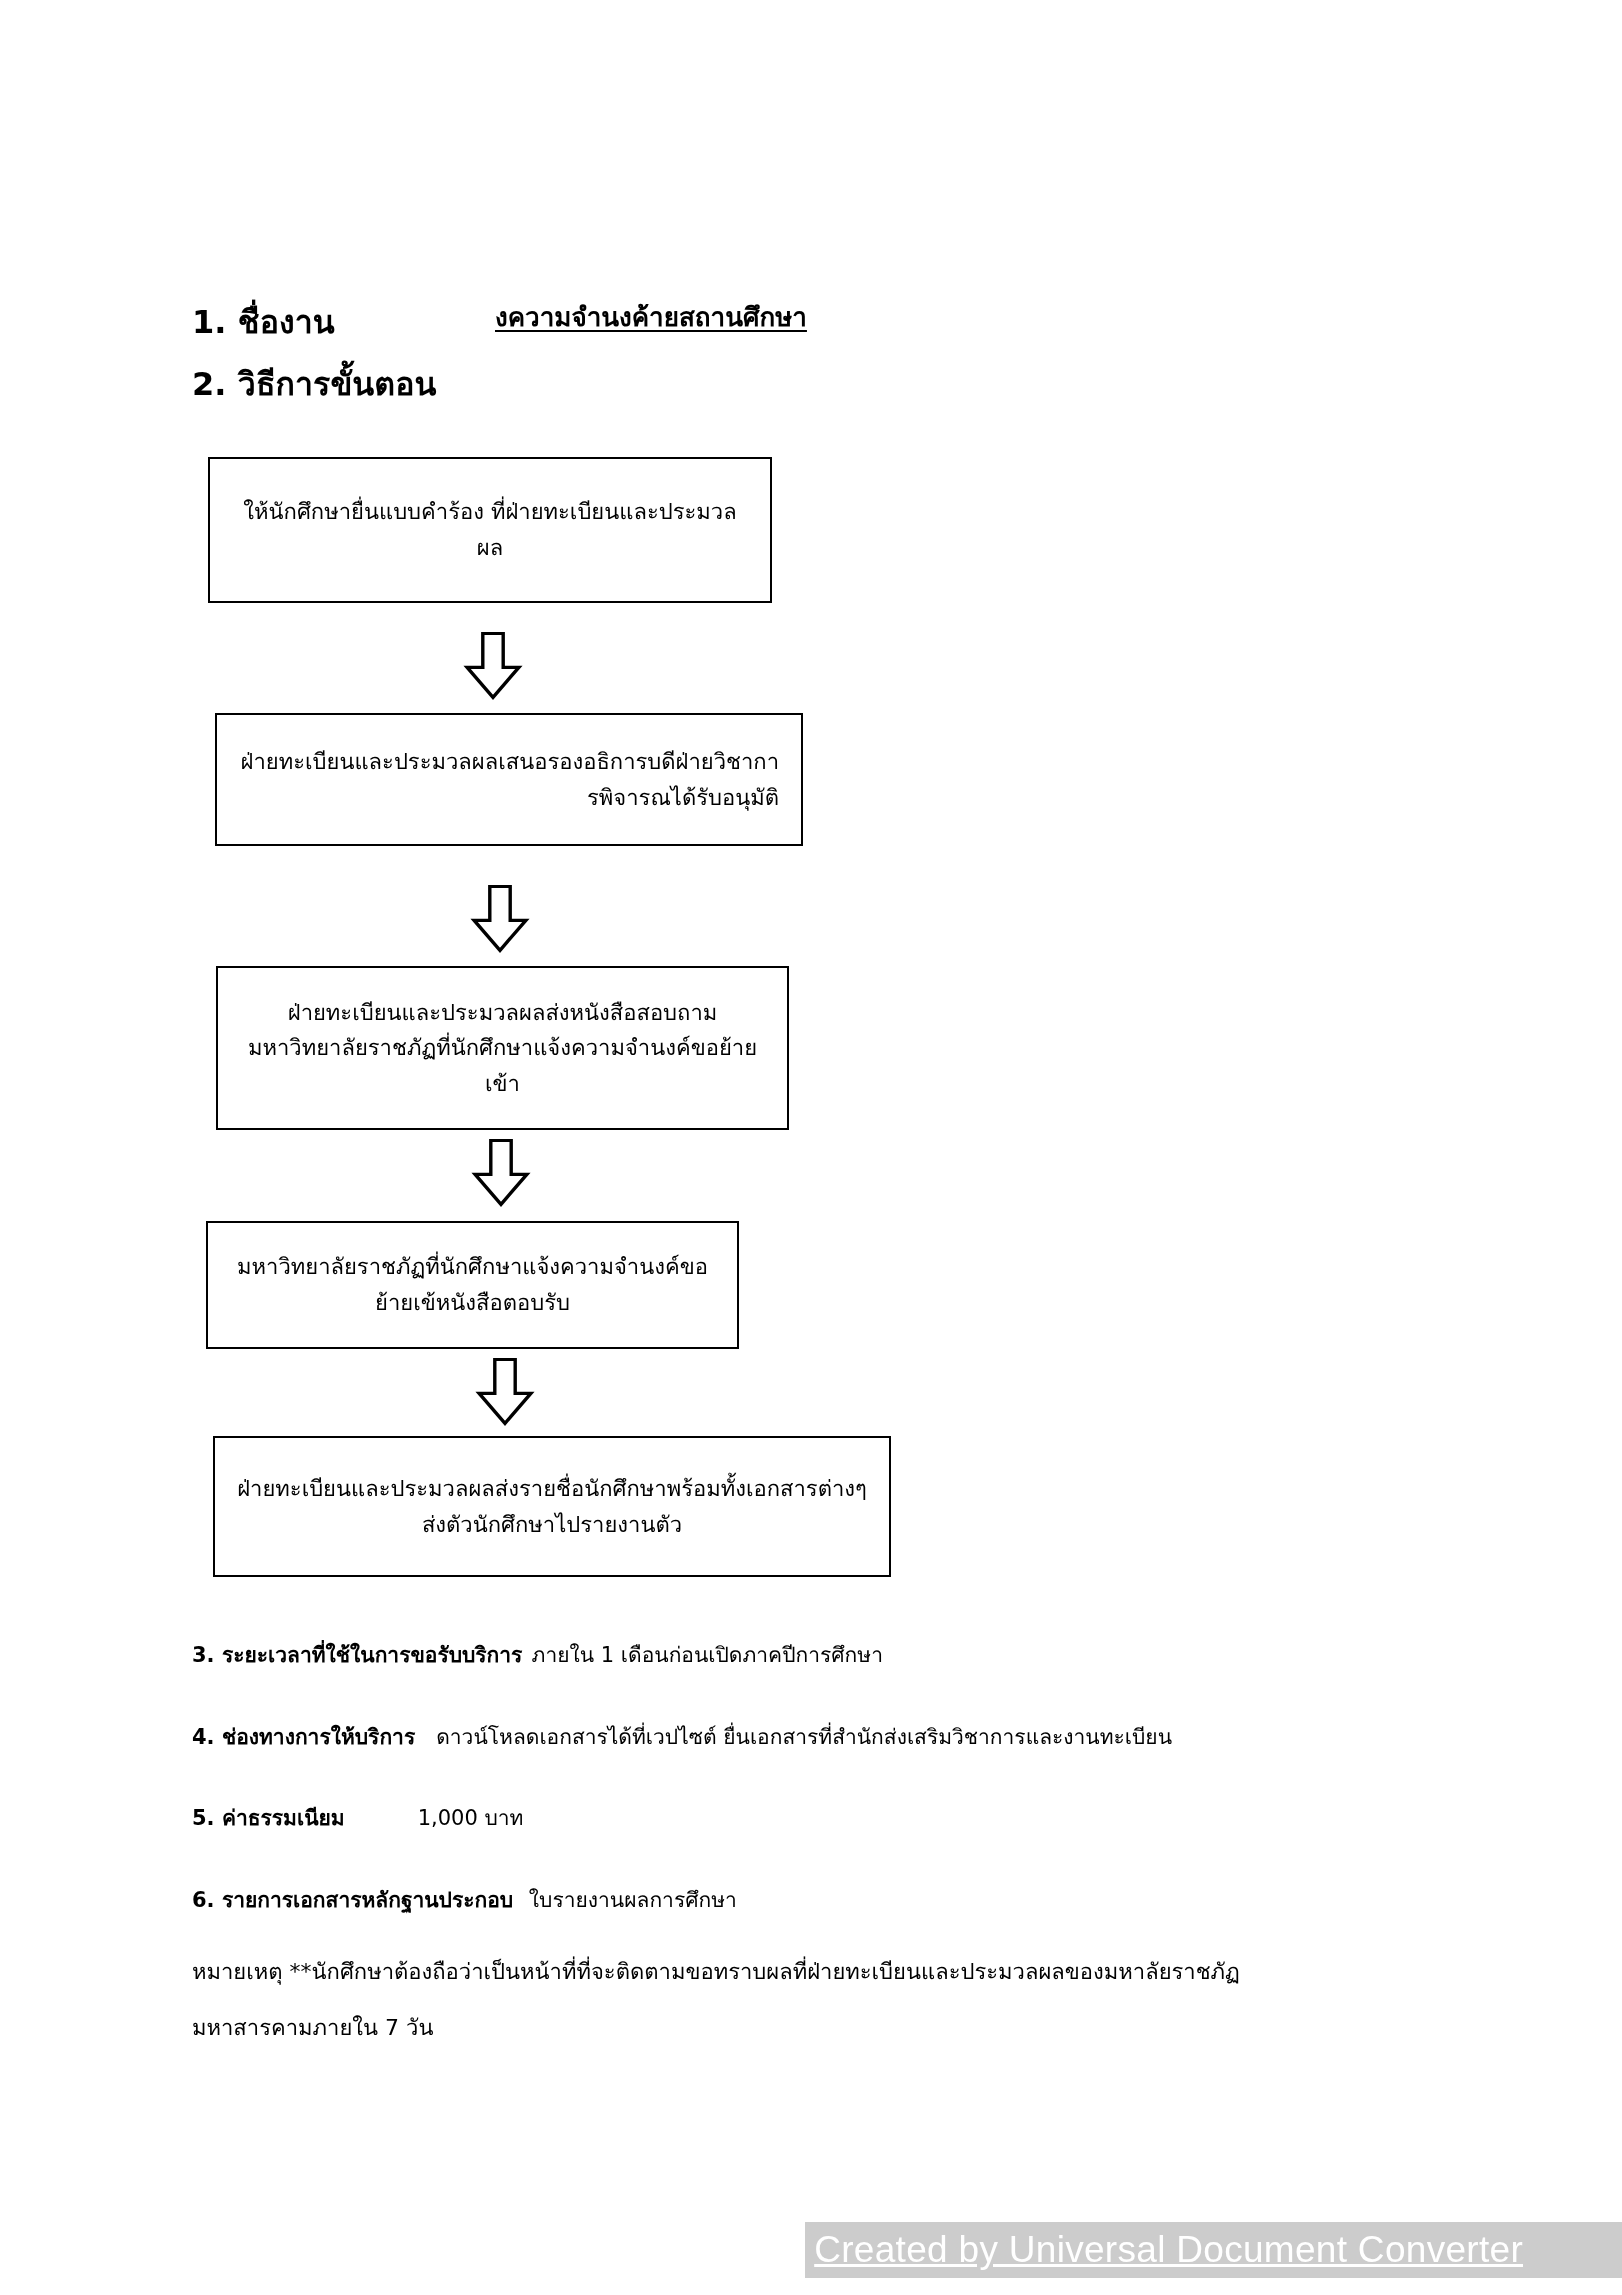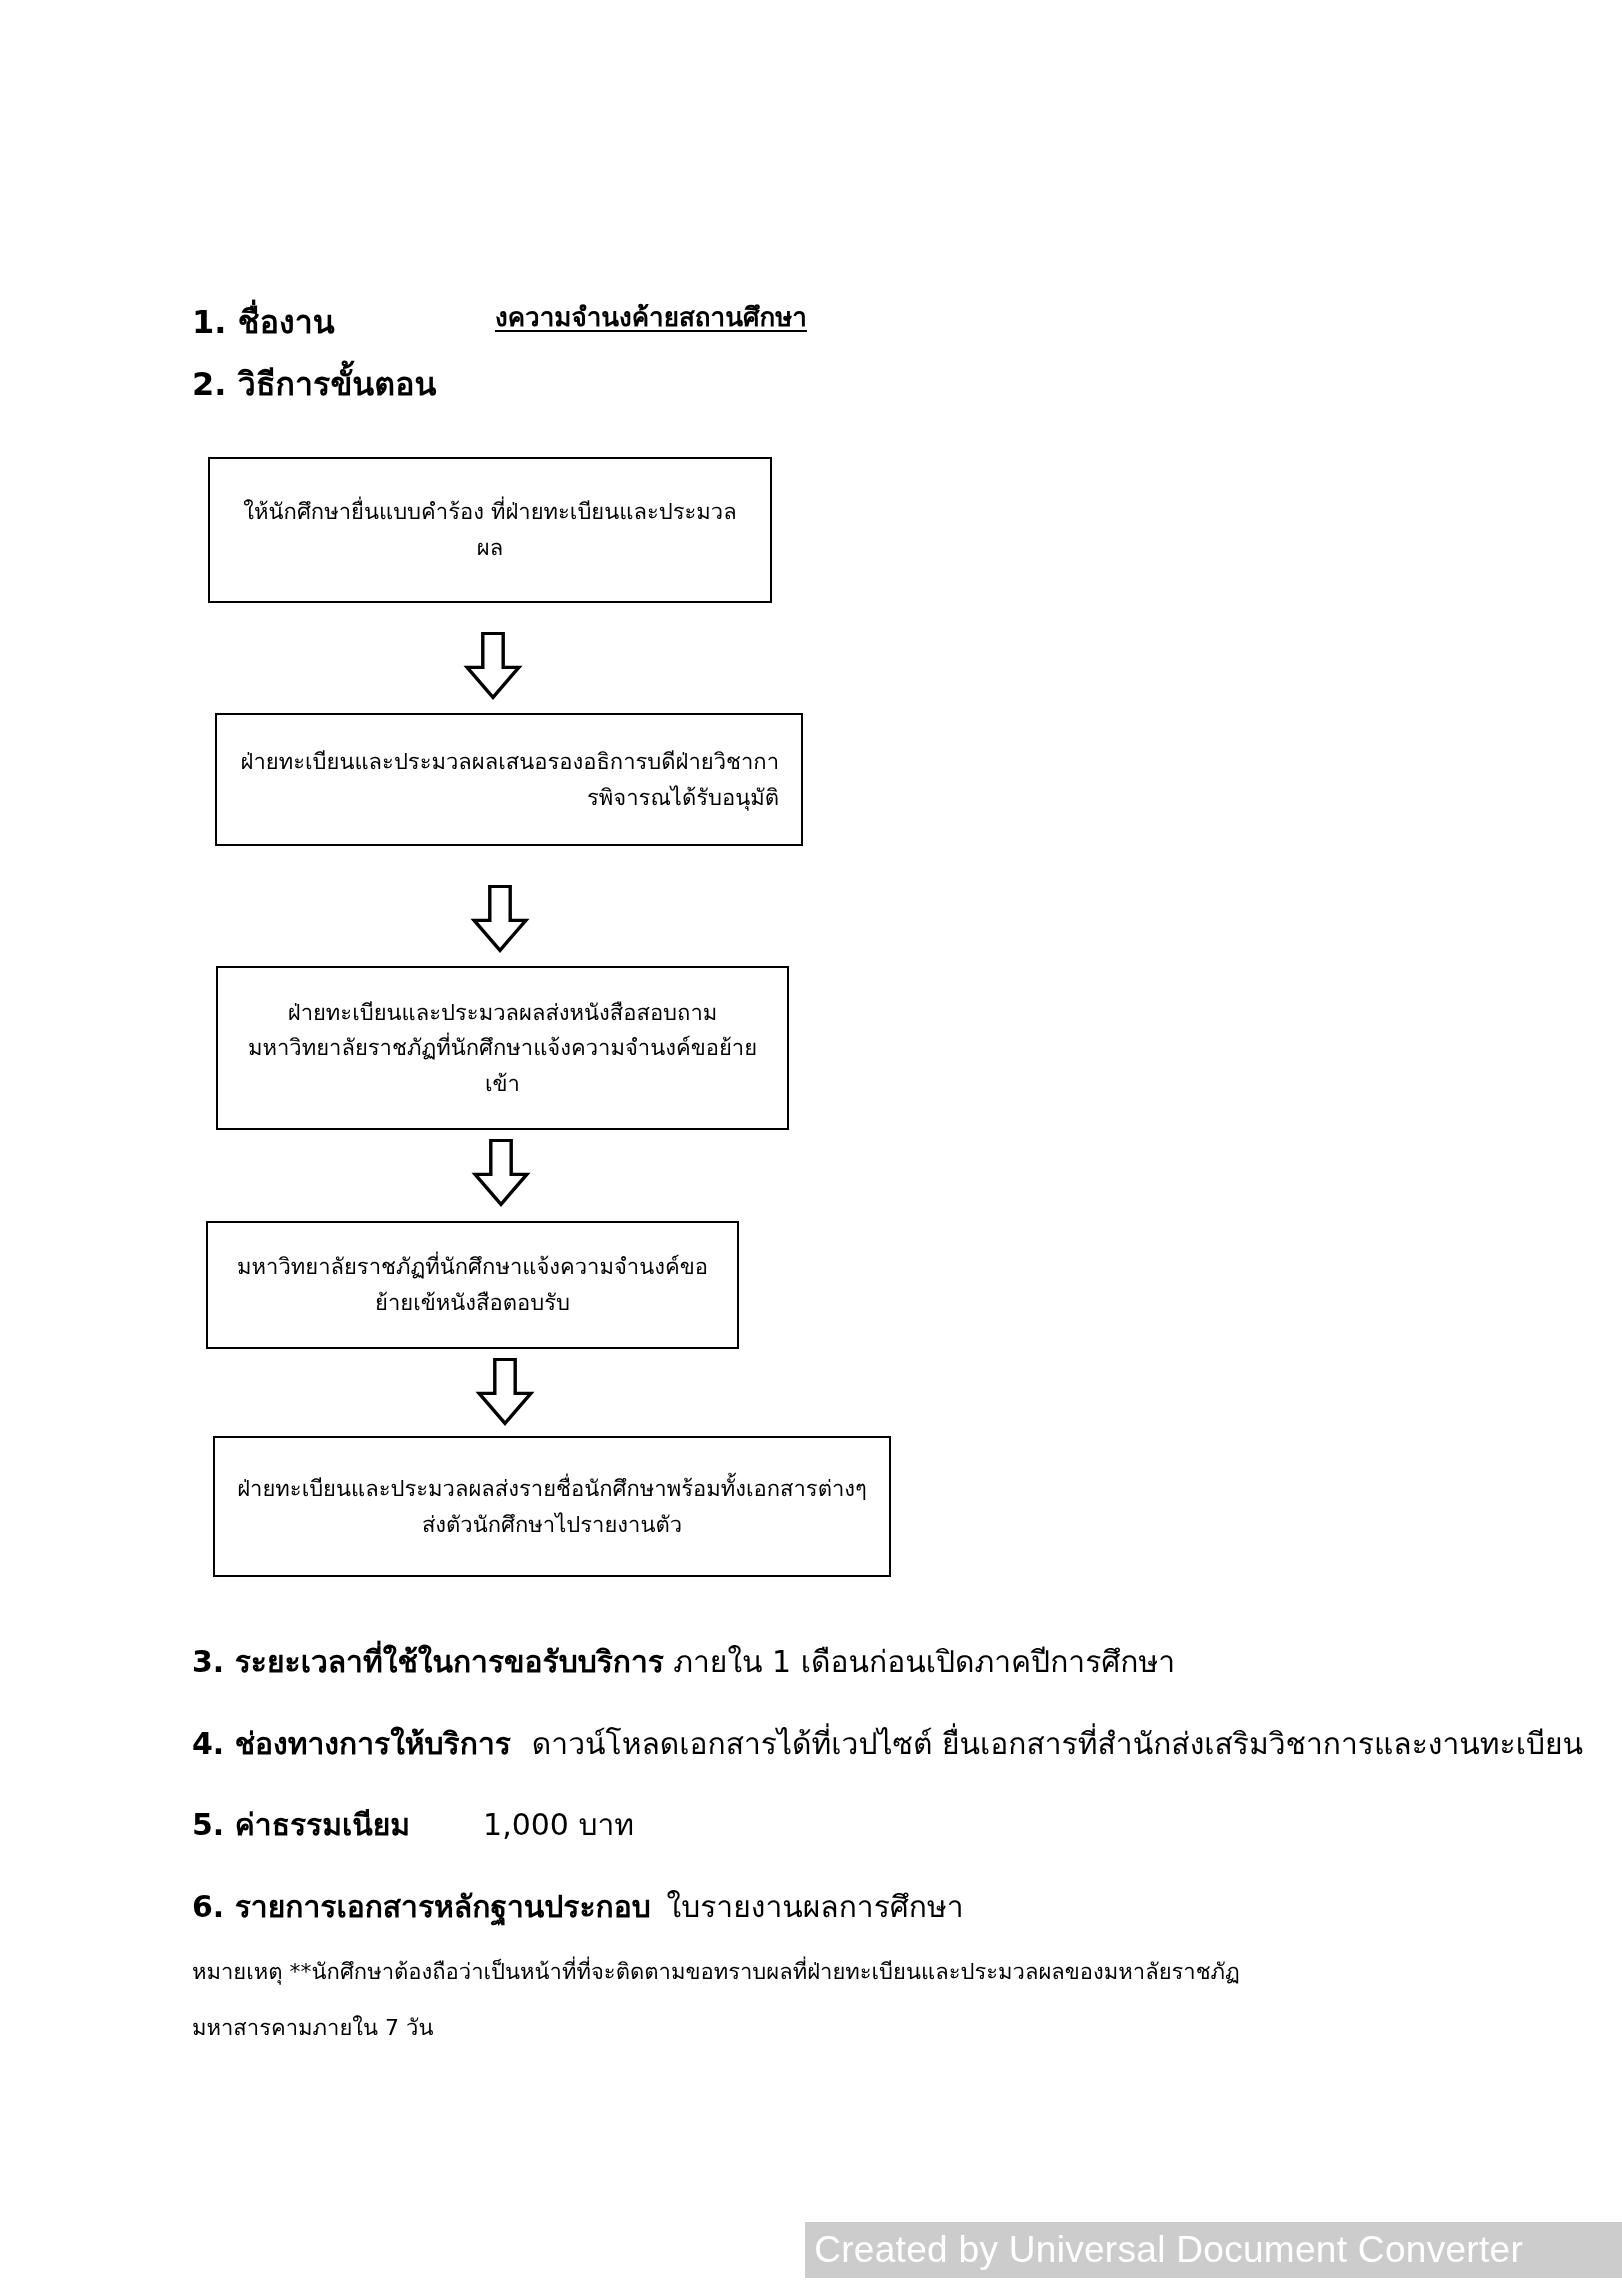--- a/index.html
+++ b/index.html
@@ -84,21 +84,21 @@
 
   #arrow1 { left: 459px; top: 632px; }
   #arrow2 { left: 466px; top: 885px; }
   #arrow3 { left: 467px; top: 1139px; }
   #arrow4 { left: 471px; top: 1358px; }
 
   
   .item {
     position: absolute;
     left: 192px;
-    font-size: 30px;
+    font-size: 21px;
     white-space: nowrap;
   }
   .item .lbl { font-weight: bold; }
   .item .val { font-weight: normal; }
   #item3 { top: 1638px; }
   #item4 { top: 1720px; }
   #item5 { top: 1801px; }
   #item6 { top: 1883px; }
 
   .item5-gap { display: inline-block; width: 73px; }
@@ -130,20 +130,21 @@
     overflow: hidden;
   }
   #watermark .wm-text {
     color: #ffffff;
     font-family: "Liberation Sans", sans-serif;
     font-size: 37px;
     font-weight: normal;
     letter-spacing: 0.3px;
     padding-left: 9.2px;
     white-space: nowrap;
+    text-decoration: underline;
   }
 </style>
 </head>
 <body>
 
 <div class="page">
 
   <div class="hdr-line" id="hdr1">1. ชื่องาน</div>
   <div class="hdr-title">งความจำนงค้ายสถานศึกษา</div>
   <div class="hdr-line" id="hdr2">2. วิธีการขั้นตอน</div>

